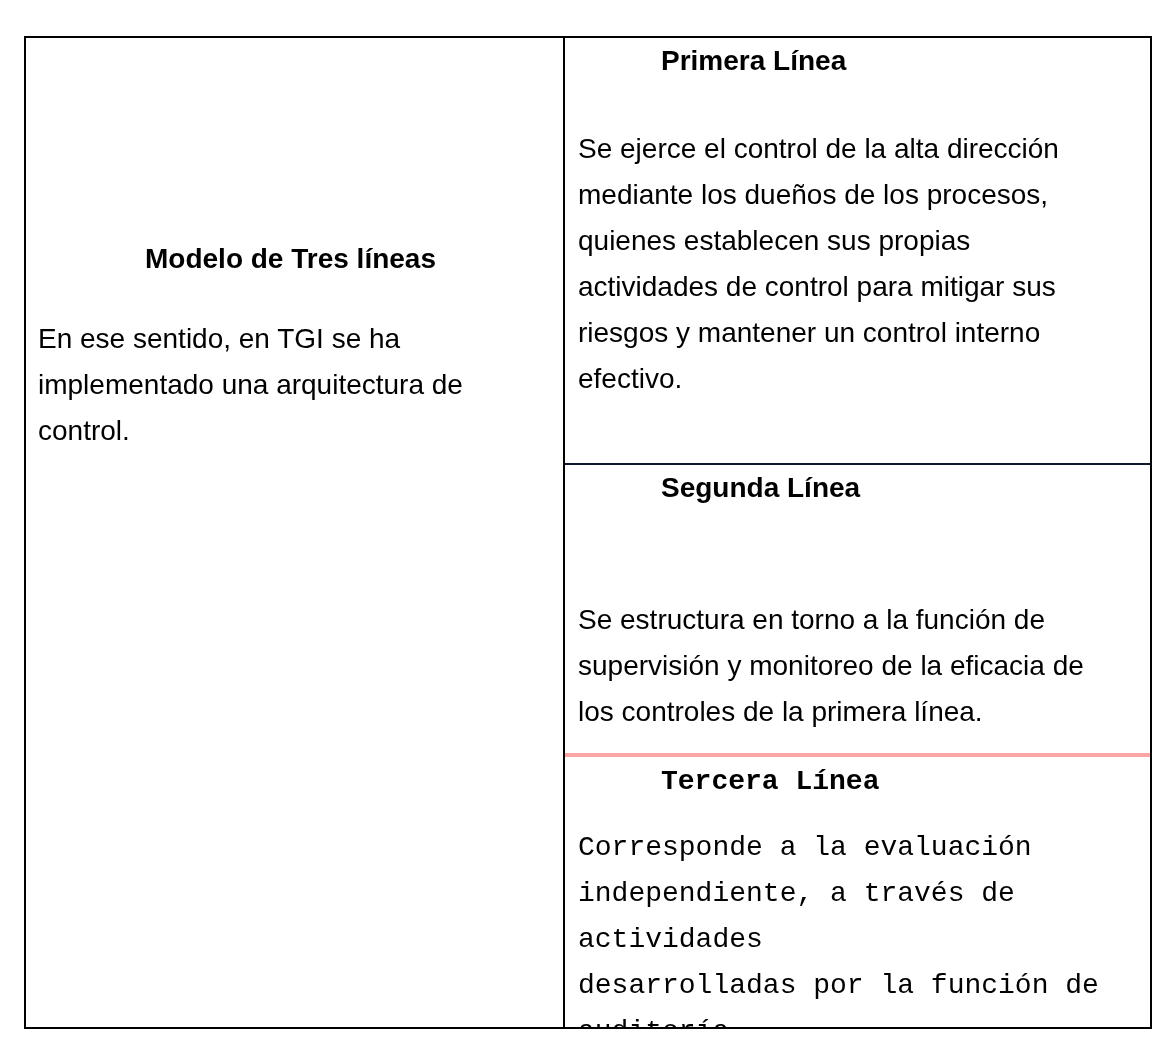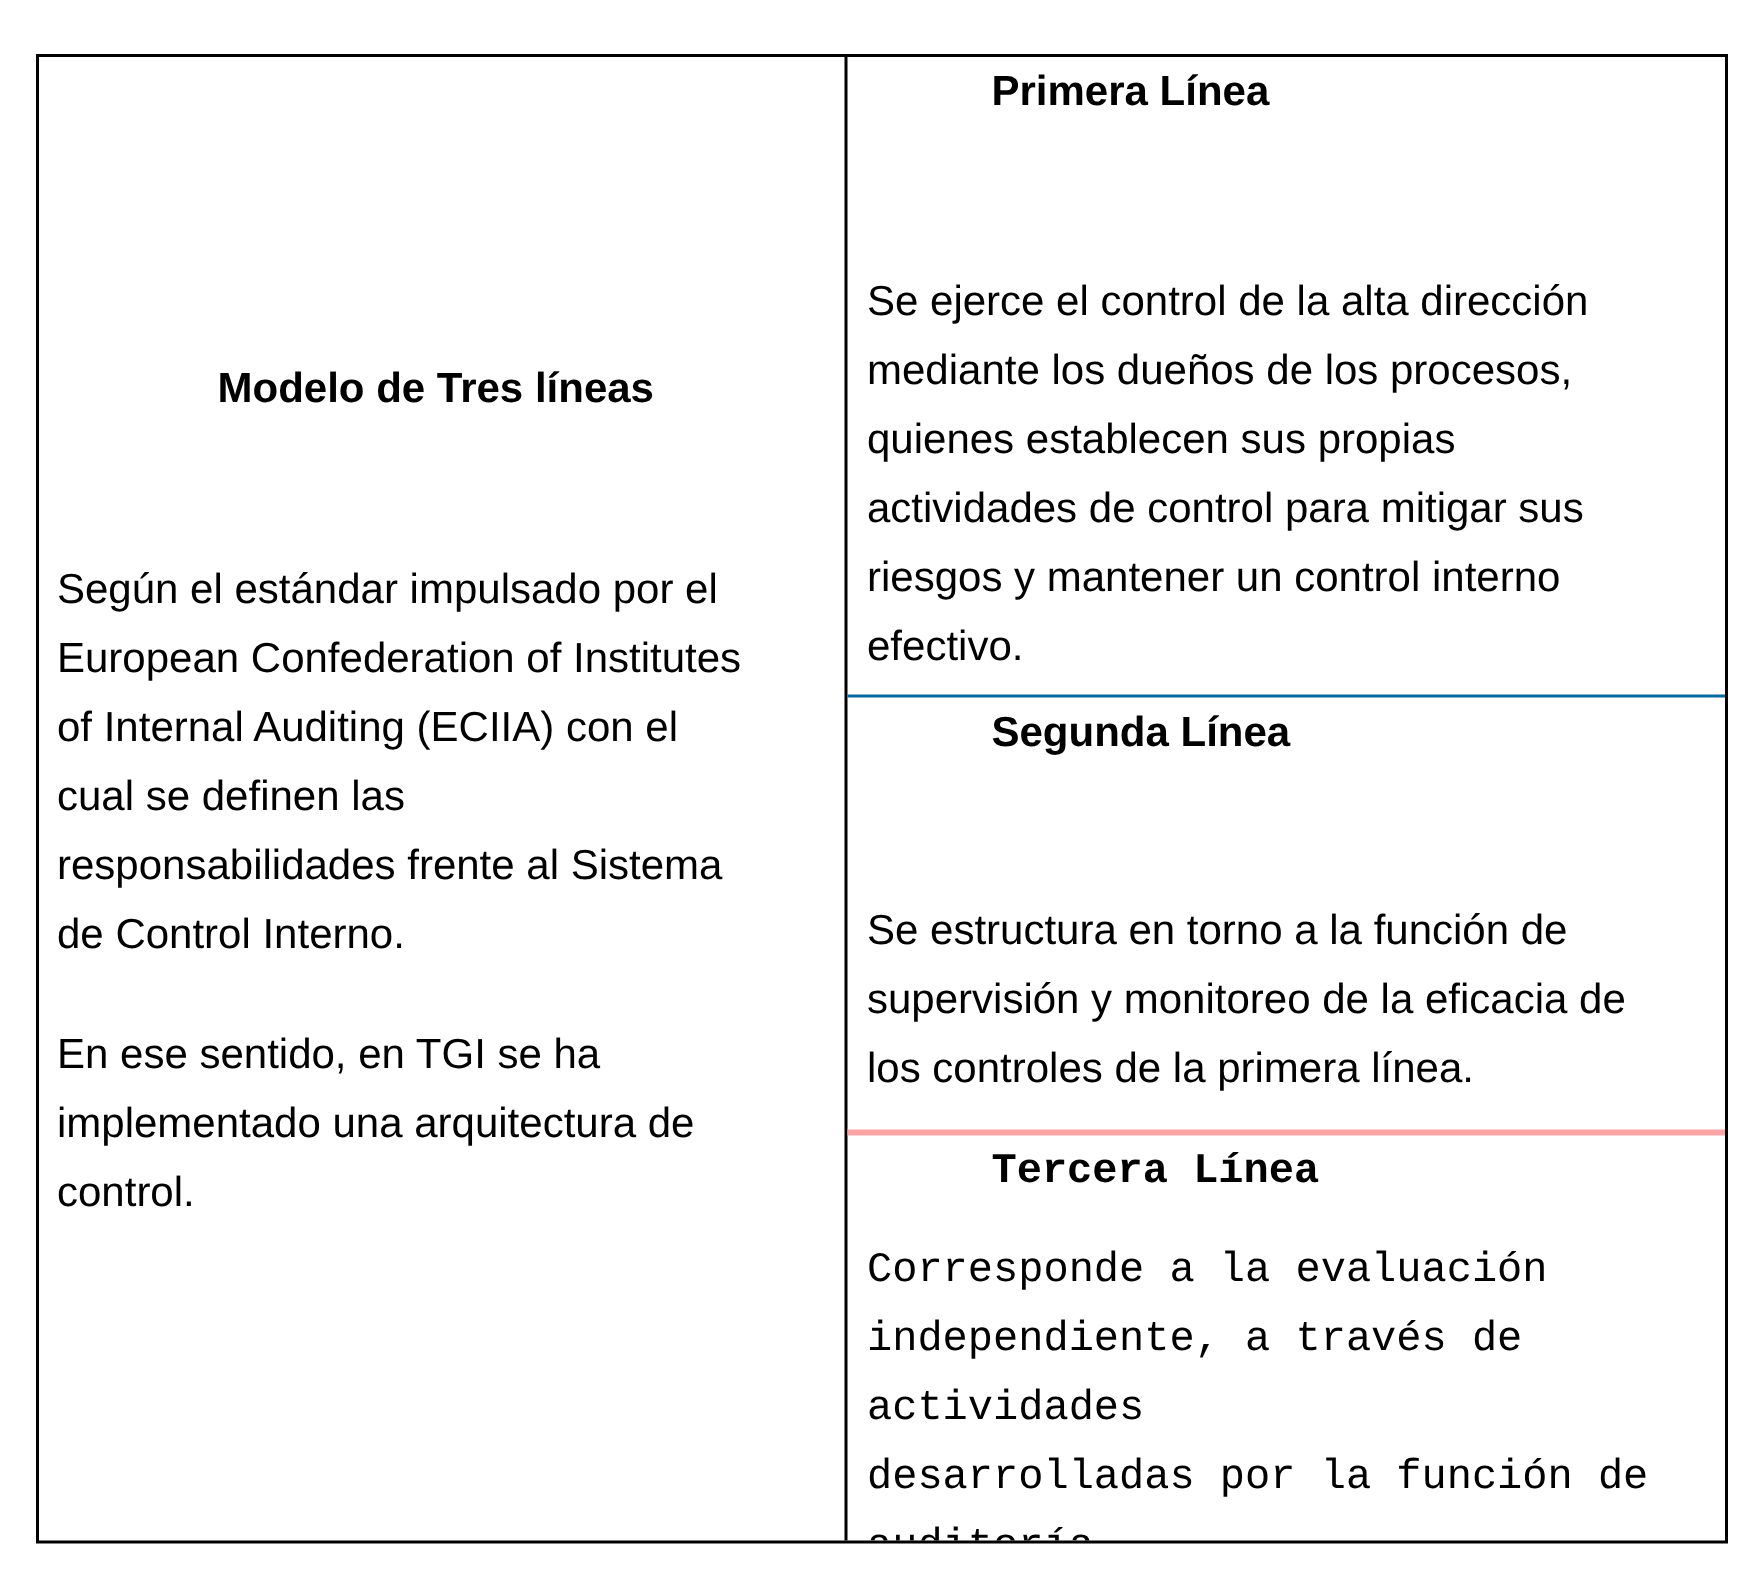--- a/index.html
+++ b/index.html
@@ -37,21 +37,21 @@
   }
   .cell-left {
     grid-column: 1;
     grid-row: 1 / 4;
     border-right: 2px solid #000000;
     padding: 0 20px 12px 12px;
   }
   .cell-r1 {
     grid-column: 2;
     grid-row: 1;
-    border-bottom: 2px solid #0369a1;
+    border-bottom: 2px solid #0f172a;
     padding: 0 10px 0 13px;
   }
   .cell-r2 {
     grid-column: 2;
     grid-row: 2;
     border-bottom: 4px solid #fca5a5;
     padding: 0 10px 0 13px;
   }
   .cell-r3 {
     grid-column: 2;
@@ -74,46 +74,40 @@
     margin-top: 34px;
     white-space: pre-line;
   }
   .row-title {
     margin-left: 83px;
   }
   .cell-r3 .row-title {
     margin-top: 2px;
   }
   .body-r1 {
-    margin-top: 94px;
+    margin-top: 42px;
     white-space: pre-line;
   }
   .body-r2 {
     margin-top: 86px;
     white-space: pre-line;
   }
   .body-r3 {
     margin-top: 20px;
     white-space: pre-line;
   }
 </style>
 </head>
 <body>
 
 <div class="page">
   <div class="tbl">
 
     <div class="cell cell-left">
       <div class="heading left-title">Modelo de Tres líneas</div>
-      <div class="left-p1">Según el estándar impulsado por el
-European Confederation of Institutes
-of Internal Auditing (ECIIA) con el
-cual se definen las
-responsabilidades frente al Sistema
-de Control Interno.</div>
       <div class="left-p2">En ese sentido, en TGI se ha
 implementado una arquitectura de
 control.</div>
     </div>
 
     <div class="cell cell-r1">
       <div class="heading row-title">Primera Línea</div>
       <div class="body-r1">Se ejerce el control de la alta dirección
 mediante los dueños de los procesos,
 quienes establecen sus propias

